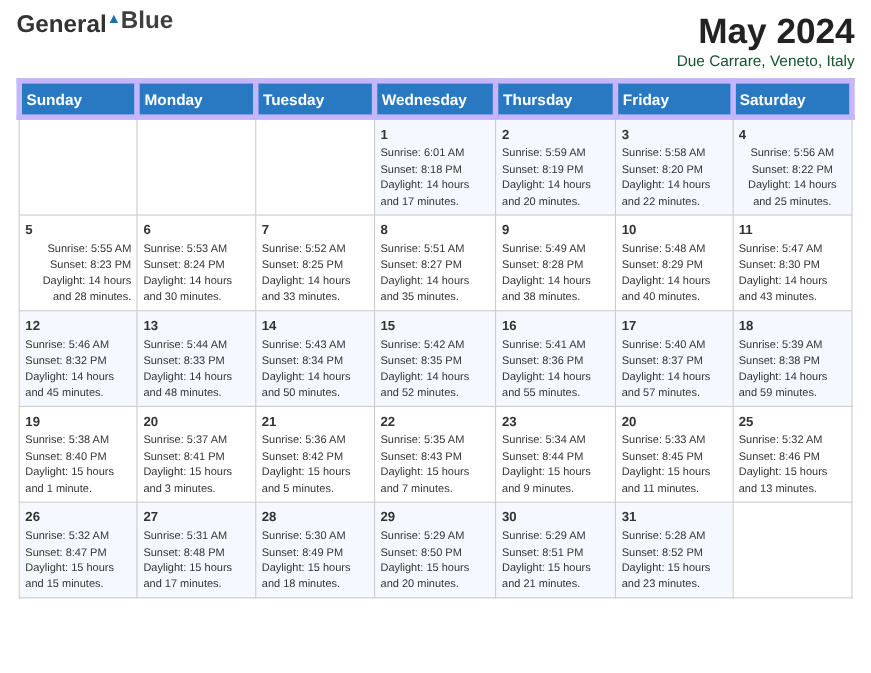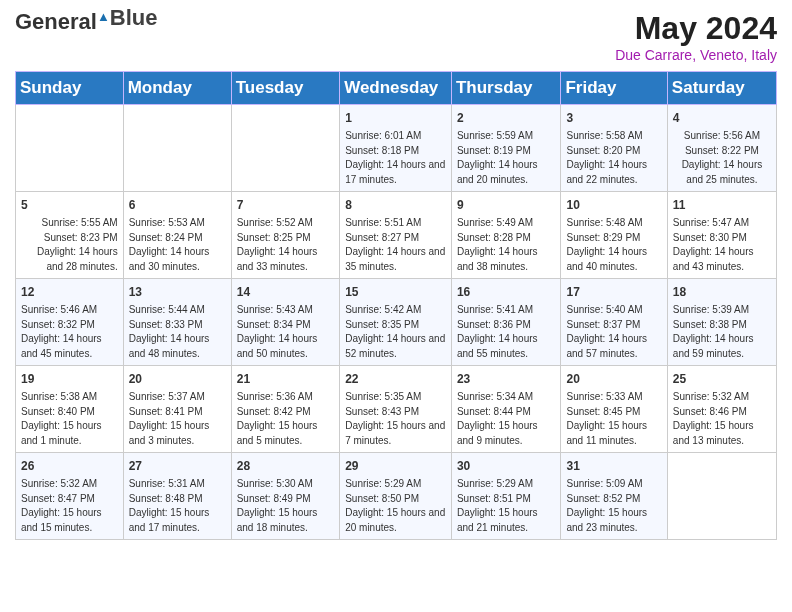--- a/index.html
+++ b/index.html
@@ -30,35 +30,35 @@
     .title-block {
       text-align: right;
     }
     .month-year {
       font-size: 32px;
       font-weight: bold;
       color: #222;
     }
     .location {
       font-size: 14px;
-      color: #a21caf;
+      color: #14532d;
     }
     .calendar {
       width: 100%;
       border-collapse: collapse;
       font-size: 10.5px;
     }
     .calendar thead th {
       background-color: #2979c2;
       color: #fff;
       padding: 6px 4px;
       text-align: left;
-      font-size: 17px;
+      font-size: 14px;
       font-weight: bold;
-      border: 1px solid #c4b5fd;
+      border: 5px solid #c4b5fd;
     }
     .calendar tbody td {
       vertical-align: top;
       border: 1px solid #ccc;
       padding: 4px 5px;
       width: 113px;
       min-height: 80px;
       background: #fff;
       color: #333;
       line-height: 1.5;
@@ -302,20 +302,20 @@
 Daylight: 15 hours and 20 minutes.</div>
         </td>
         <td>
           <span class="day-num">30</span>
           <div class="cell-content" style="white-space: pre-line;">Sunrise: 5:29 AM
 Sunset: 8:51 PM
 Daylight: 15 hours and 21 minutes.</div>
         </td>
         <td>
           <span class="day-num">31</span>
-          <div class="cell-content" style="white-space: pre-line;">Sunrise: 5:09 AM
+          <div class="cell-content" style="white-space: pre-line;">Sunrise: 5:28 AM
 Sunset: 8:52 PM
 Daylight: 15 hours and 23 minutes.</div>
         </td>
         <td class="empty-cell"></td>
       </tr>
     </tbody>
 </table>
 
 </body></html>

